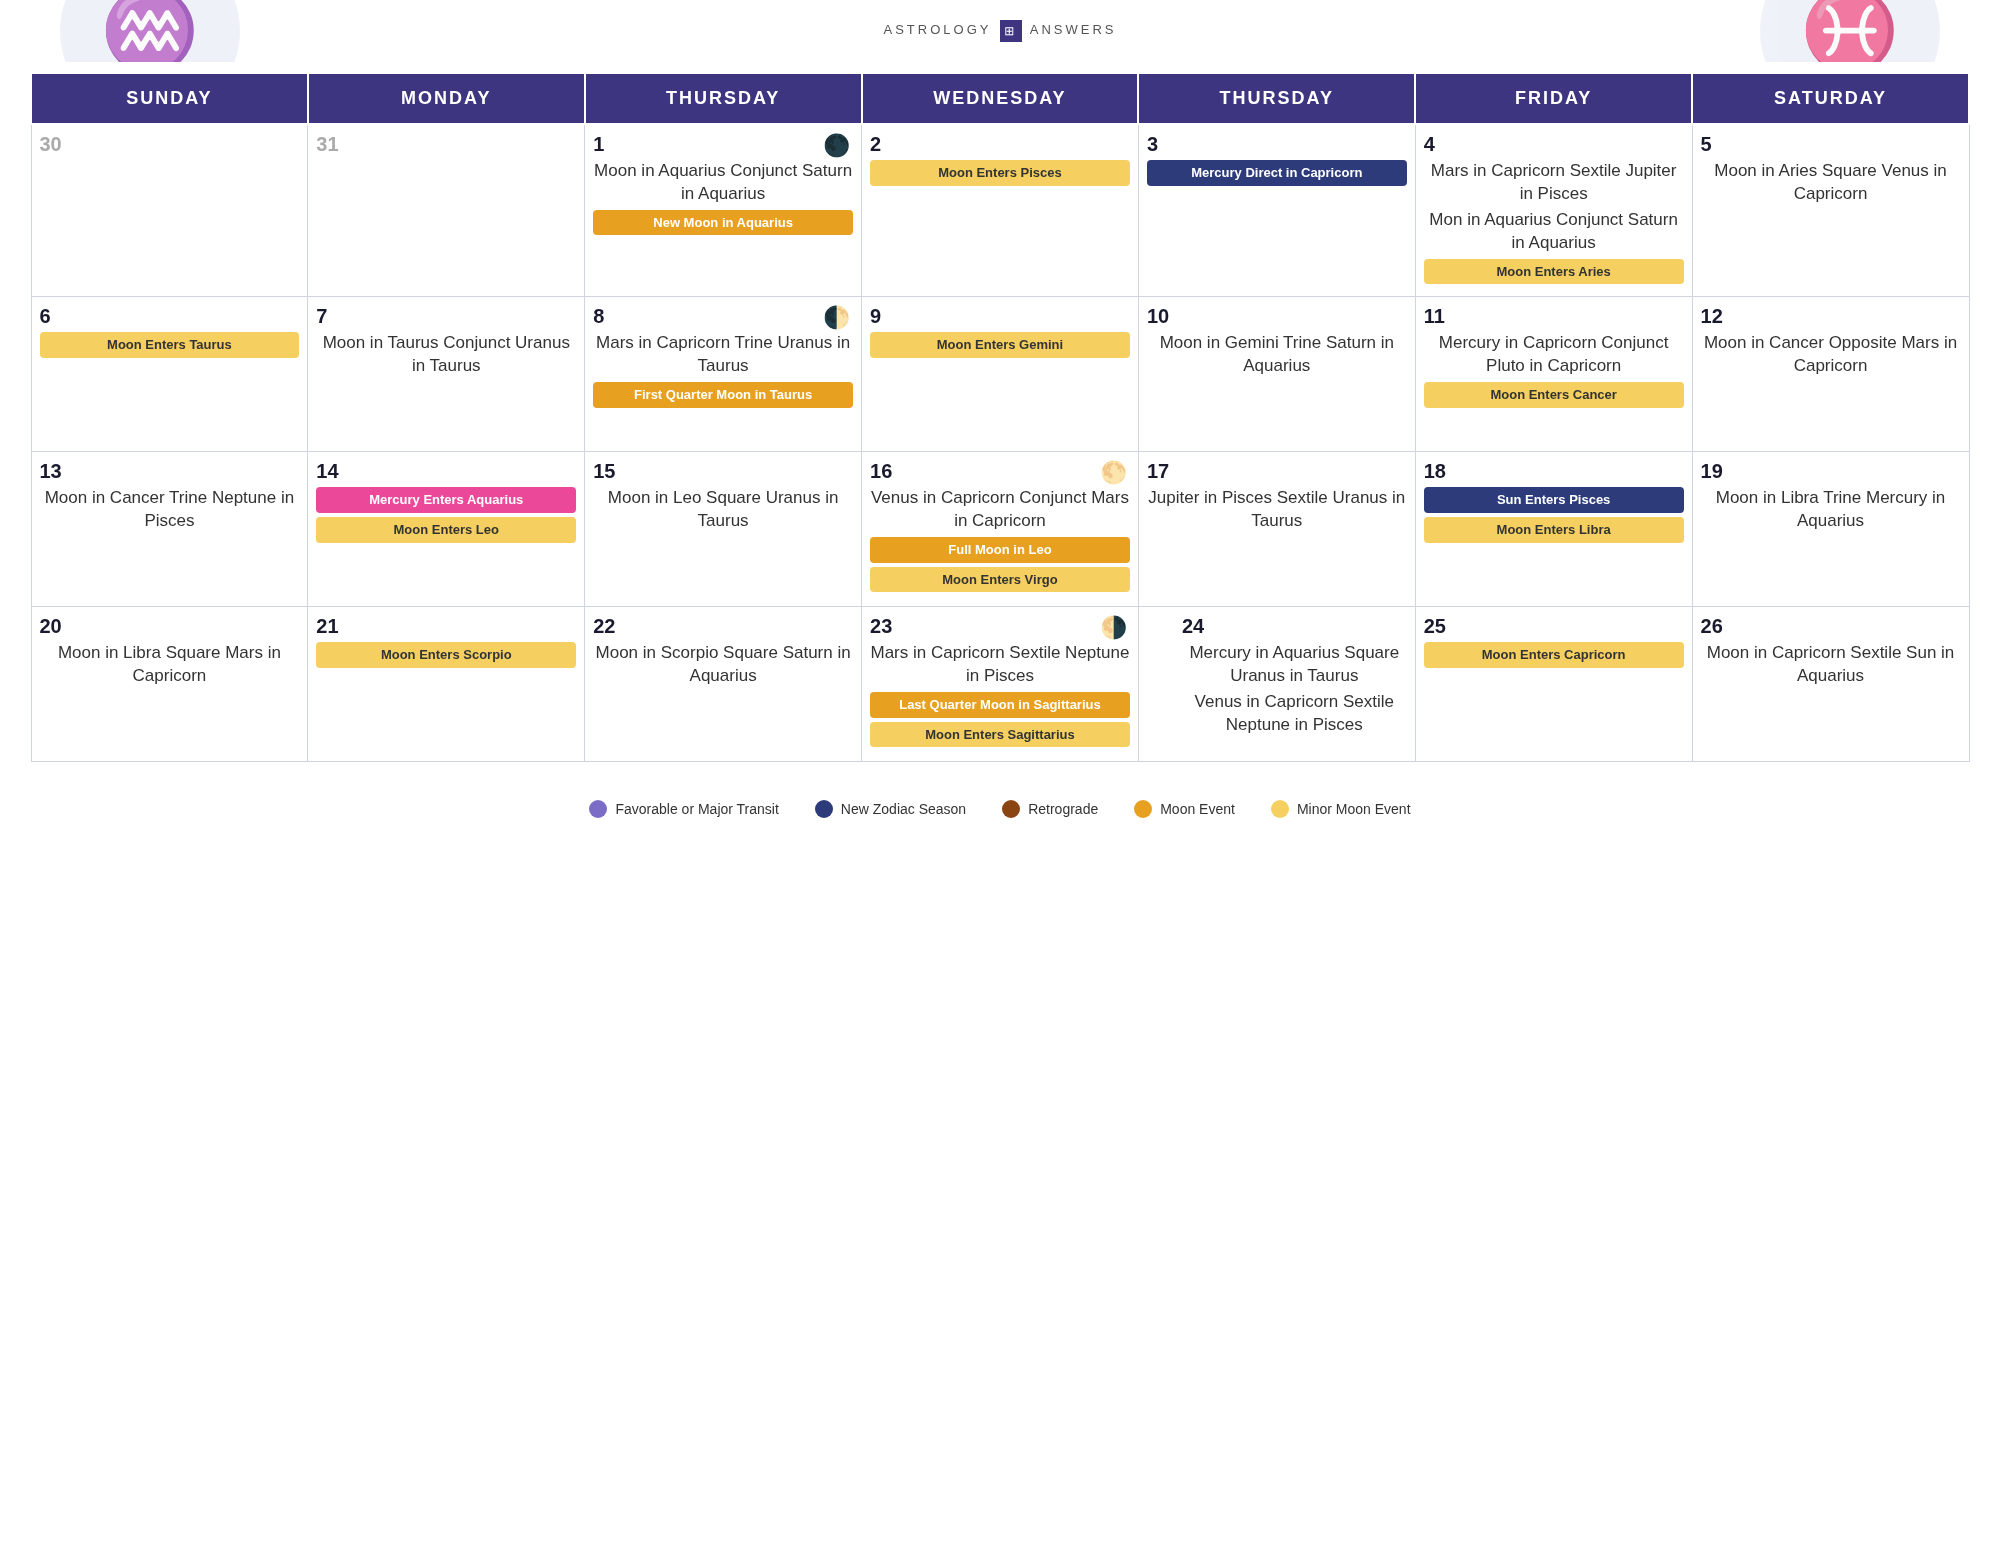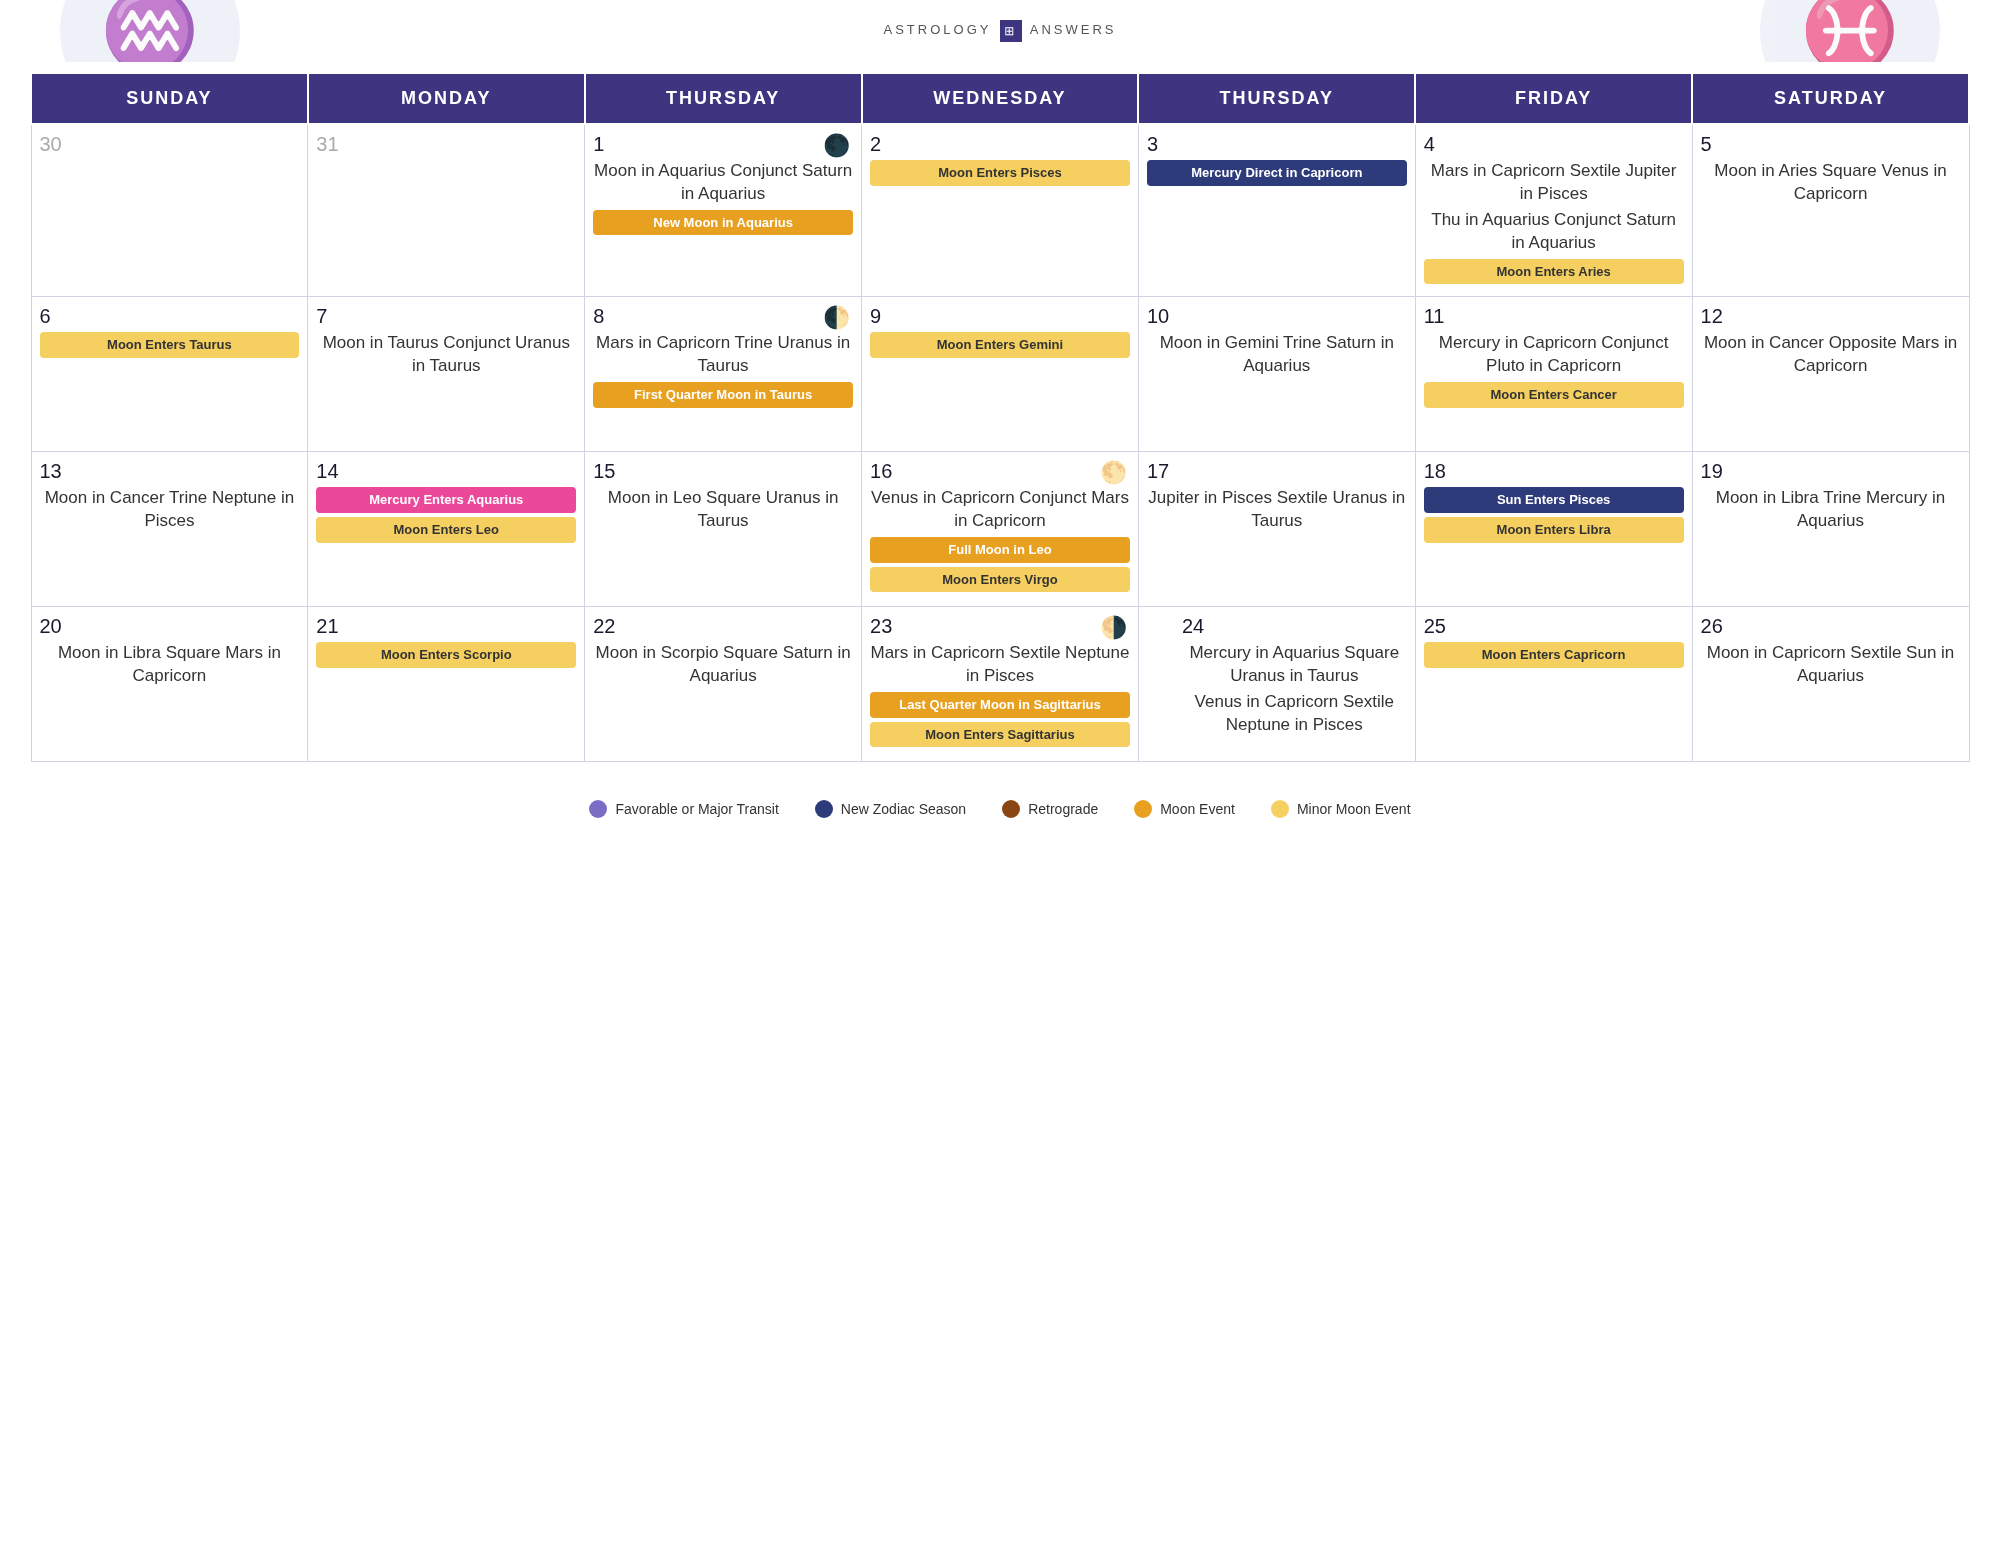--- a/index.html
+++ b/index.html
@@ -98,21 +98,21 @@
       padding: 8px;
       width: calc(100% / 7);
       min-height: 155px;
       height: 155px;
       position: relative;
       background: #fff;
     }
 
     .day-number {
       font-size: 20px;
-      font-weight: 400;
+      font-weight: 700;
       color: #1a1a2e;
       margin-bottom: 4px;
     }
 
     .day-number.other-month {
       color: #aaa;
     }
 
     .day-event {
       font-size: 17px;
@@ -221,21 +221,21 @@
             <div class="day-number">2</div>
             <span class="badge badge-yellow">Moon Enters Pisces</span>
           </td>
           <td style="min-height: 155px;">
             <div class="day-number">3</div>
             <span class="badge badge-navy">Mercury Direct in Capricorn</span>
           </td>
           <td style="min-height: 155px;">
             <div class="day-number">4</div>
             <div class="day-event">Mars in Capricorn Sextile Jupiter in Pisces</div>
-            <div class="day-event">Thu in Aquarius Conjunct Saturn in Aquarius</div>
+            <div class="day-event">Mon in Aquarius Conjunct Saturn in Aquarius</div>
             <span class="badge badge-yellow">Moon Enters Aries</span>
           </td>
           <td style="min-height: 155px;">
             <div class="day-number">5</div>
             <div class="day-event">Moon in Aries Square Venus in Capricorn</div>
           </td>
         </tr>
         <tr>
           <td style="min-height: 155px;">
             <div class="day-number">6</div>

